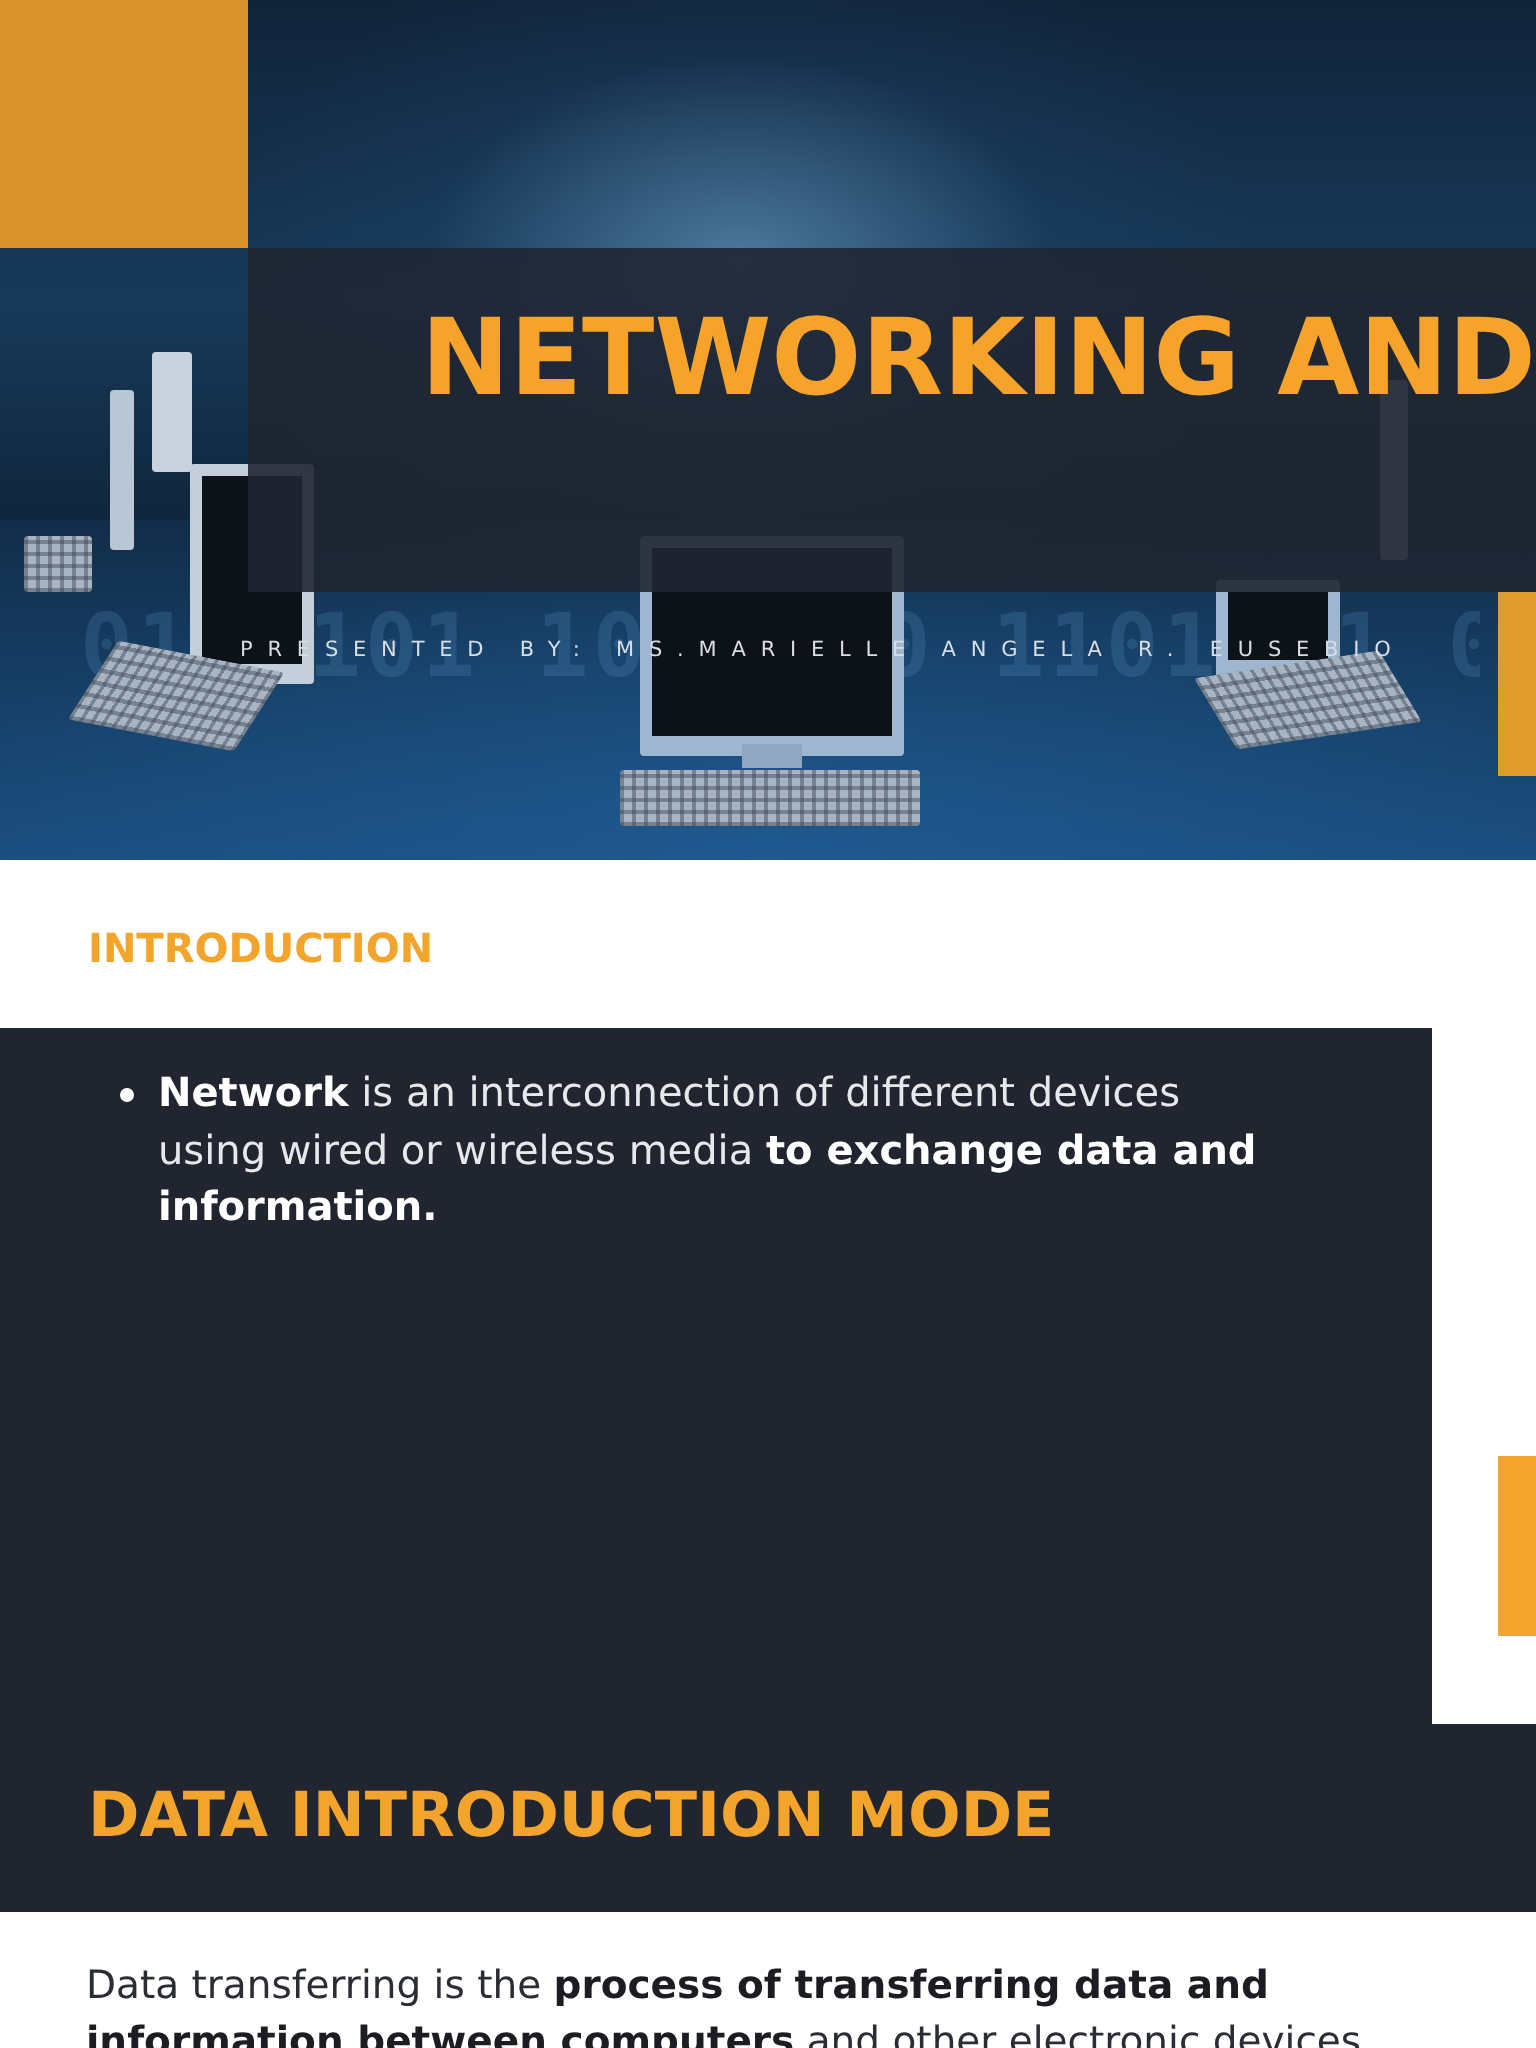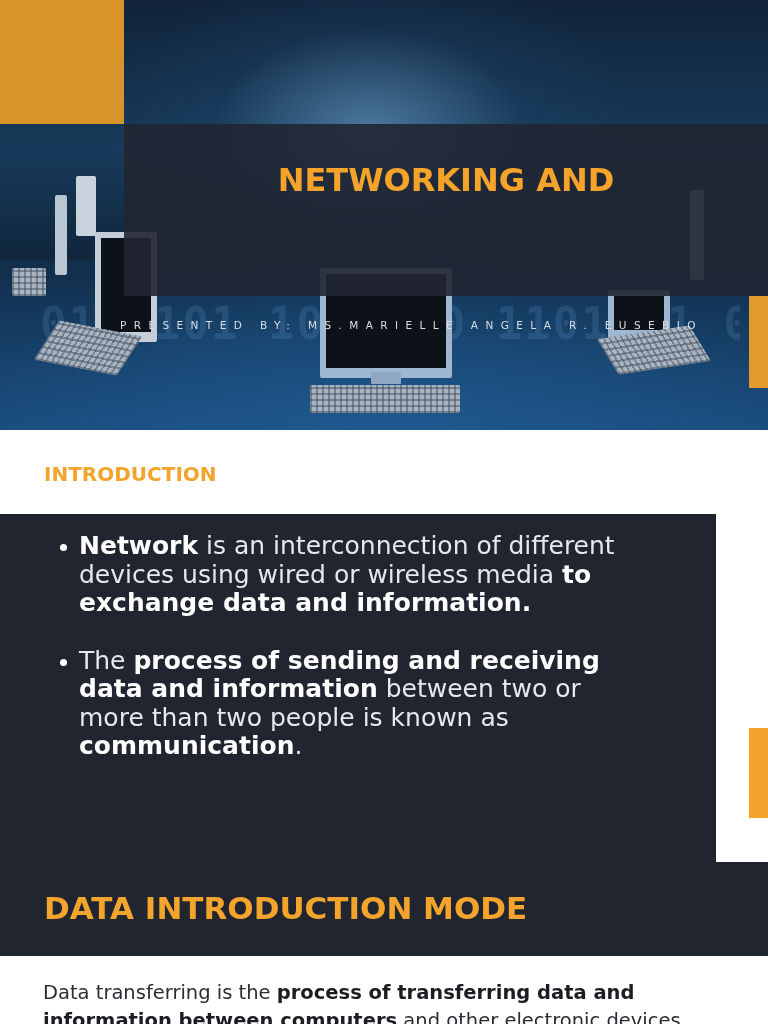--- a/index.html
+++ b/index.html
@@ -35,41 +35,41 @@
     background-image: repeating-linear-gradient(90deg, rgba(60,70,85,0.45) 0 2px, transparent 2px 6px),
                       repeating-linear-gradient(0deg, rgba(60,70,85,0.45) 0 2px, transparent 2px 6px);
   }
   .pc-stand { position: absolute; background: #8fa7c0; }
 
   .title-box {
     position: absolute; left: 124px; top: 124px; width: 644px; height: 172px;
     background: rgba(32,38,50,0.9);
   }
   .title-text {
-    position: absolute; left: 124px; top: 146px; width: 644px; text-align: center;
+    position: absolute; left: 124px; top: 146px; width: 644px; text-align: right;
     color: #f5a32a; font-family: "DejaVu Sans", sans-serif; font-weight: bold;
-    font-size: 32px; line-height: 68px; letter-spacing: 0px;
+    font-size: 53px; line-height: 68px; letter-spacing: 0px;
   }
   .presenter {
     position: absolute; left: 120px; top: 319px; width: 640px; text-align: left;
     color: #d9dee5; font-size: 10.5px; letter-spacing: 7.4px; white-space: nowrap;
   }
   .hero .orange-bar { position: absolute; left: 749px; top: 296px; width: 19px; height: 92px; background: #e19a2c; }
 
   
   .intro-heading {
     position: absolute; left: 44px; top: 462px;
     color: #f3a42c; font-weight: bold; font-size: 20px; letter-spacing: 0px;
   }
   .intro-box {
     position: absolute; left: 0; top: 514px; width: 716px; height: 348px; background: #21252f;
   }
   .bullets { position: absolute; left: 56px; top: 532px; width: 590px; margin: 0; padding: 0; list-style: none; }
   .bullets li {
-    position: relative; padding-left: 23px; color: #e6e8ec; font-size: 25px; line-height: 28.5px;
+    position: relative; padding-left: 23px; color: #e6e8ec; font-size: 20px; line-height: 28.5px;
     margin-bottom: 29px;
   }
   .bullets li::before {
     content: ""; position: absolute; left: 4px; top: 12px; width: 7px; height: 7px; border-radius: 50%; background: #ffffff;
   }
   .bullets b { color: #ffffff; }
   .right-orange-bar { position: absolute; left: 749px; top: 728px; width: 19px; height: 90px; background: #f3a42c; }
 
   
   .dcm-band { position: absolute; left: 0; top: 862px; width: 768px; height: 94px; background: #21252f; }
@@ -116,23 +116,20 @@
   <div class="presenter">PRESENTED BY: MS.MARIELLE ANGELA R. EUSEBIO</div>
   <div class="orange-bar"></div>
 </div>
 
 <div class="intro-heading">INTRODUCTION</div>
 <div class="intro-box"></div>
 <ul class="bullets">
   <li>
     <b>Network</b><span> is an interconnection of different devices using wired or wireless media </span><b>to exchange data and information.</b>
   </li>
-  <li>
-    <span>The </span><b>process of sending and receiving data and information</b><span> between two or more than two people is known as </span><b>communication</b><span>.</span>
-  </li>
 </ul>
 <div class="right-orange-bar"></div>
 
 <div class="dcm-band"></div>
 <div class="dcm-heading">DATA INTRODUCTION MODE</div>
 <div class="dcm-para">
   <span>Data transferring is the </span><b>process of transferring data and information between computers</b><span> and other electronic devices</span>
 </div>
 
 </body></html>

